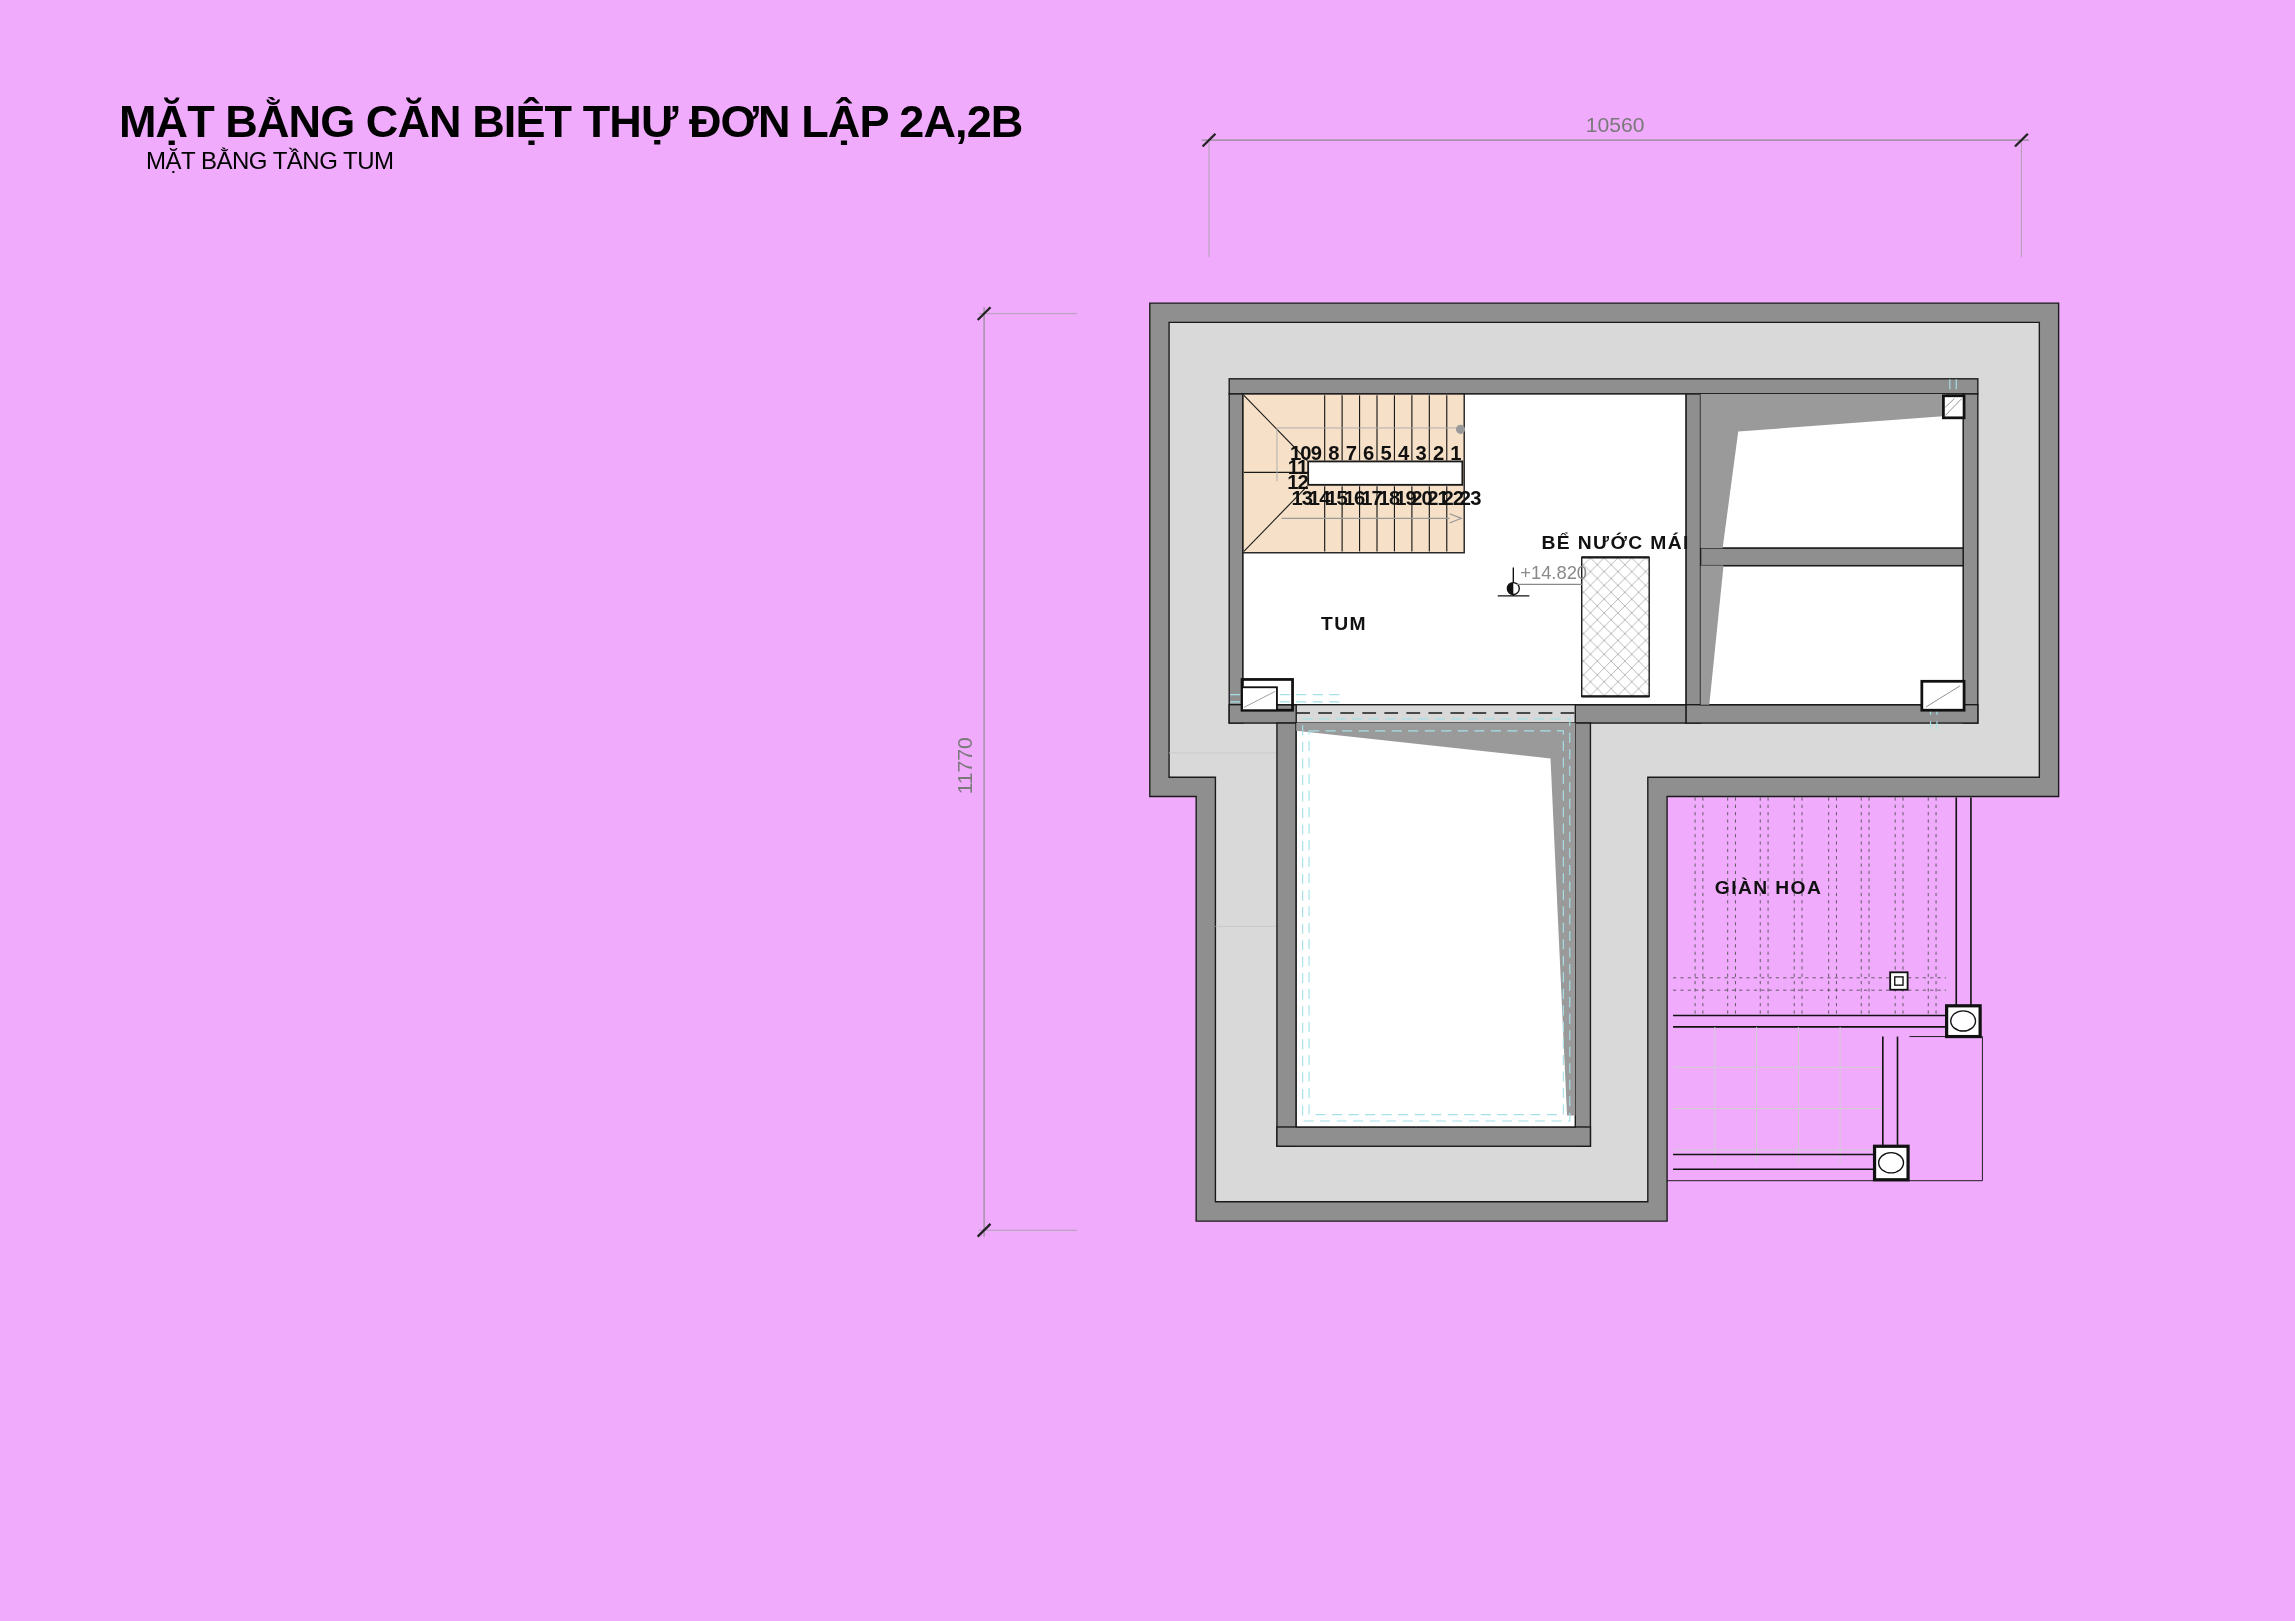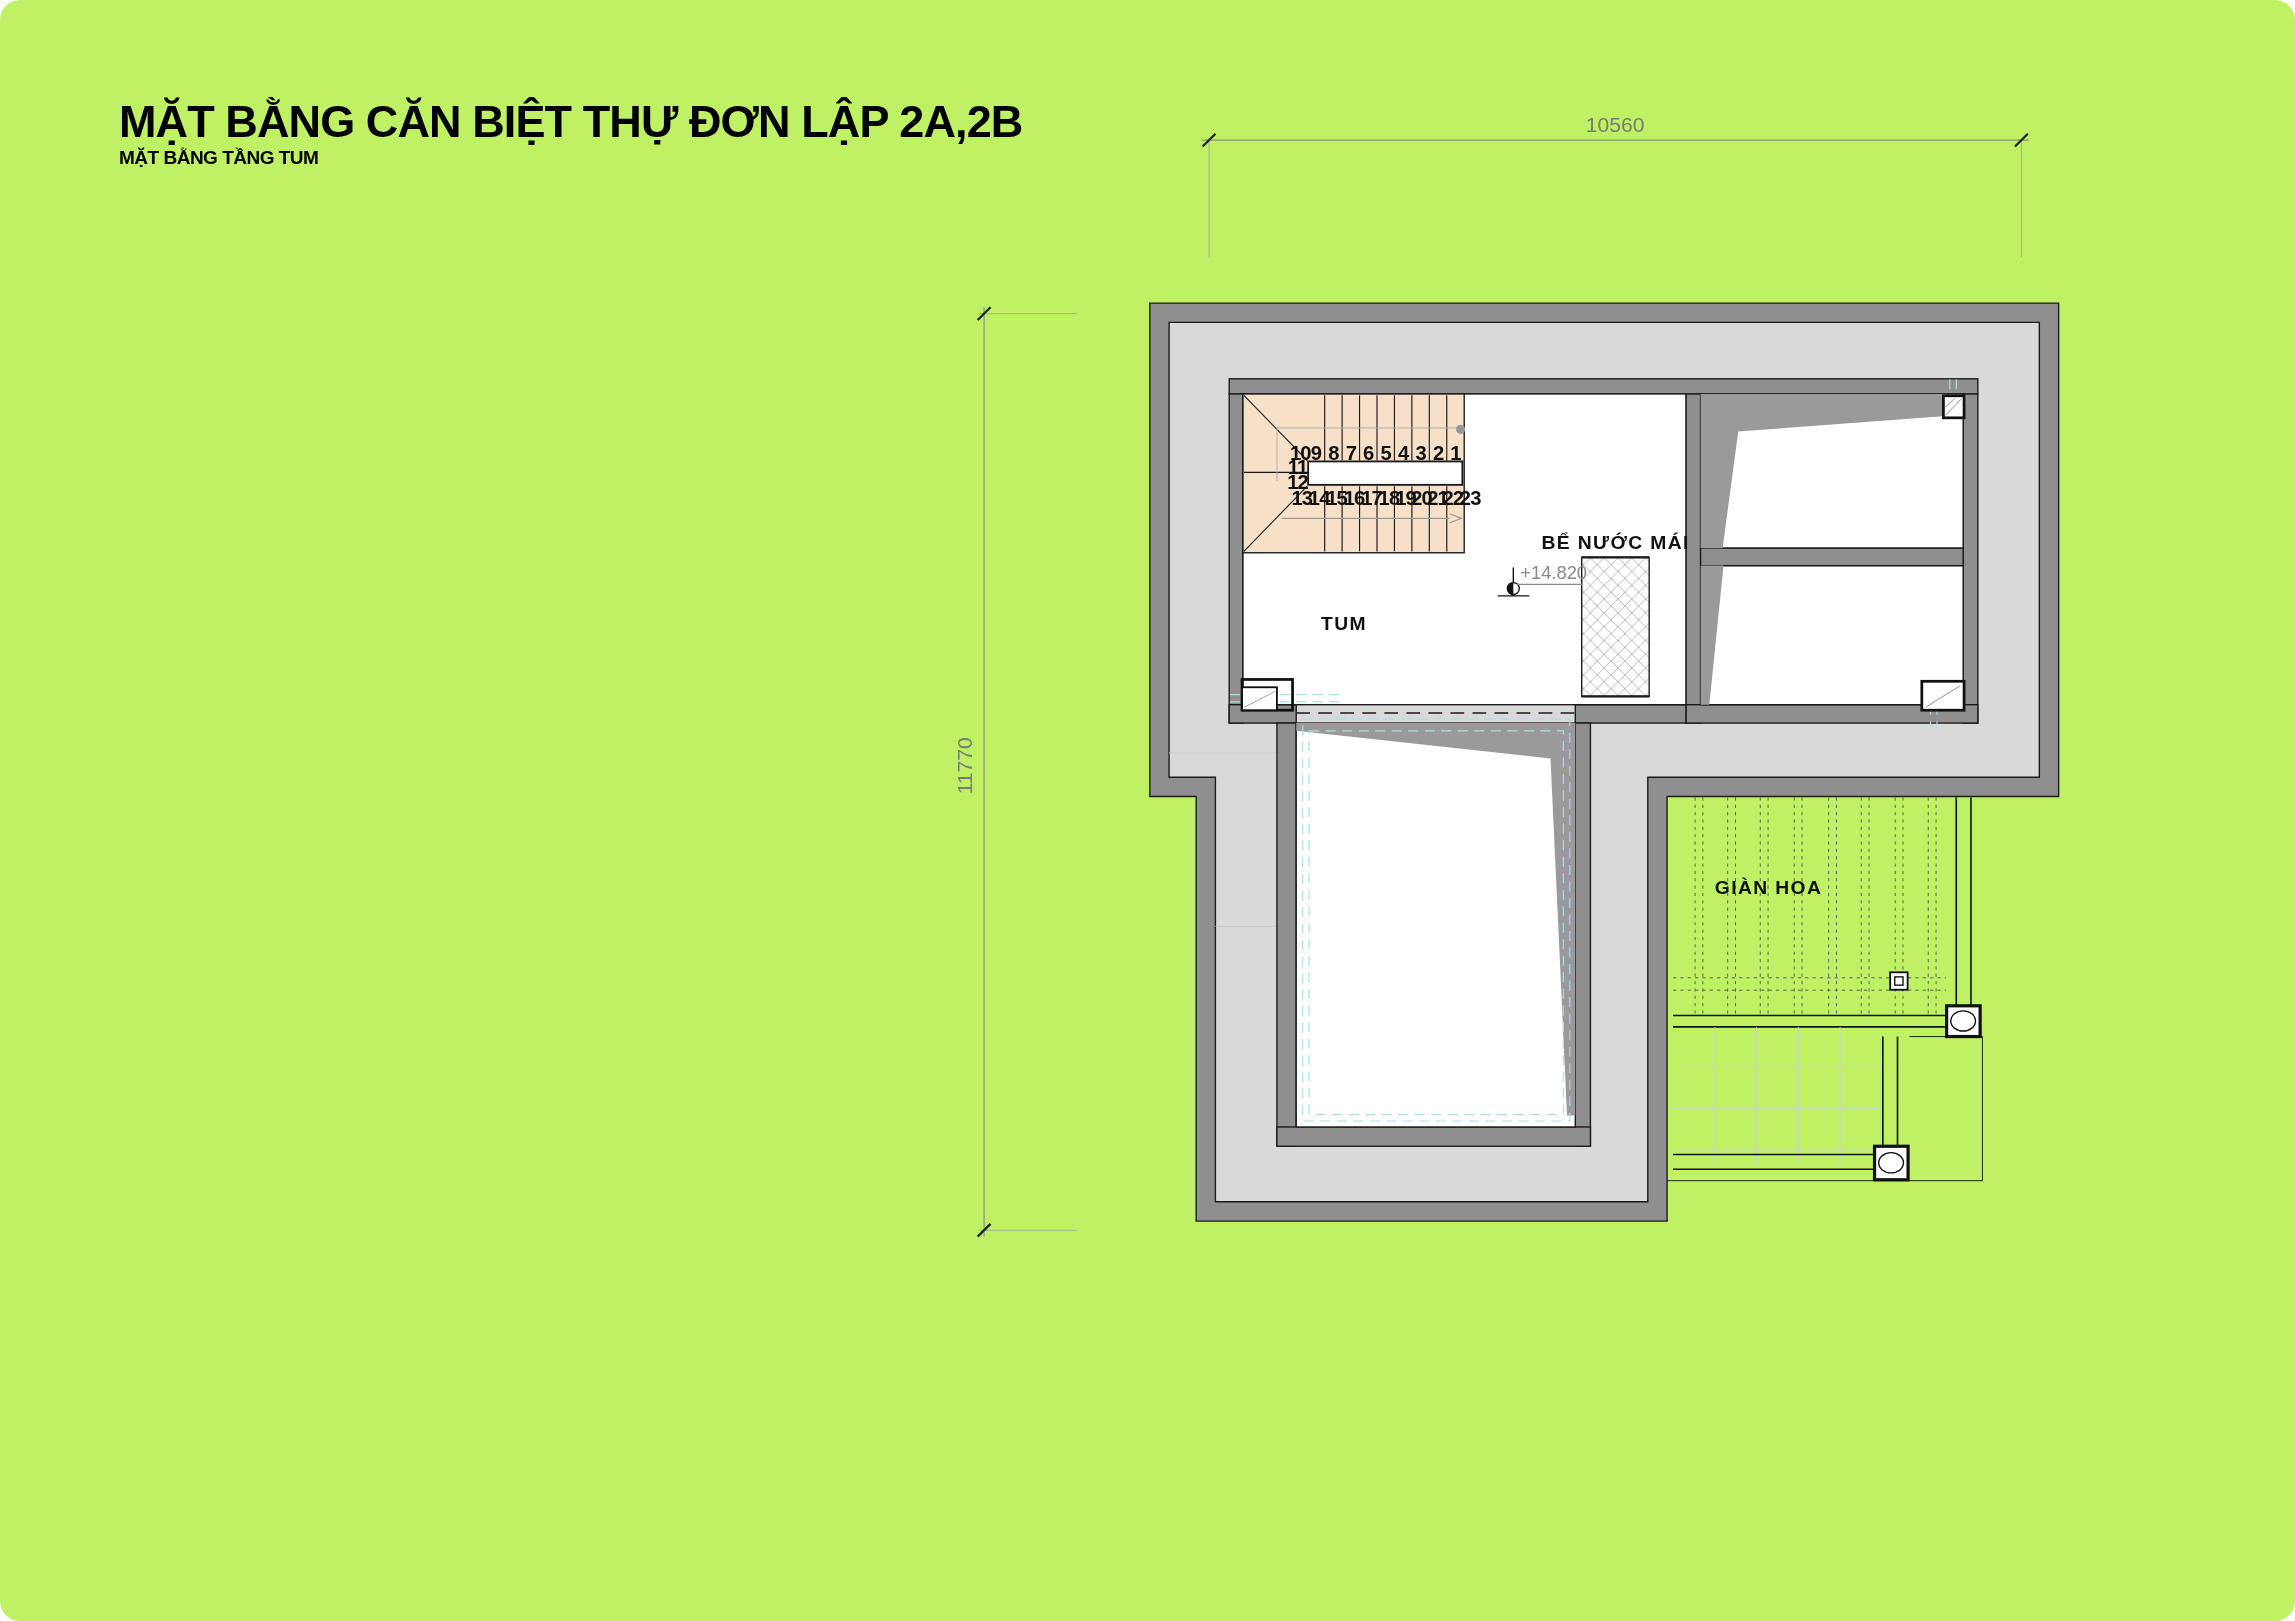--- a/index.html
+++ b/index.html
@@ -1,20 +1,20 @@
 <!DOCTYPE html>
 <html style="font-size:7.3px"><head>
 <meta charset="utf-8">
 <style>
   html,body{margin:0;padding:0;background:#ffffff;}
-  .page{position:relative;width:2295px;height:1621px;background:#bef264;overflow:hidden;
-        font-family:"Liberation Sans", sans-serif;border-radius:20px;}
+  .page{position:relative;width:2295px;height:1621px;background:#f0abfc;overflow:hidden;
+        font-family:"Liberation Sans", sans-serif;}
   .titleblock{position:absolute;left:119px;top:97px;color:#000;}
   .title-main{font-size:45px;font-weight:bold;letter-spacing:-0.9px;line-height:1.12;white-space:nowrap;}
-  .title-sub{font-size:19px;font-weight:bold;letter-spacing:-0.5px;line-height:1.2;white-space:nowrap;}
+  .title-sub{font-size:24px;font-weight:normal;letter-spacing:-0.5px;line-height:1.2;white-space:nowrap;margin-left:27px;}
   svg{position:absolute;left:0;top:0;}
   svg text{font-family:"Liberation Sans", sans-serif;}
   .stairnum{font-size:44px;font-weight:bold;letter-spacing:-2px;fill:#111;}
   .planlabel{font-size:42px;font-weight:bold;letter-spacing:3px;fill:#111;}
   .dimtext{font-size:46px;fill:#7a7a7a;}
   .leveltext{font-size:40px;fill:#8a8a8a;}
   .wall{fill:#8f8f8f;stroke:#1a1a1a;stroke-width:3;}
   .deck{fill:#d9d9d9;stroke:#1a1a1a;stroke-width:3;}
   .room{fill:#ffffff;stroke:#1a1a1a;stroke-width:3;}
   .wedge{fill:#9a9a9a;stroke:none;}

